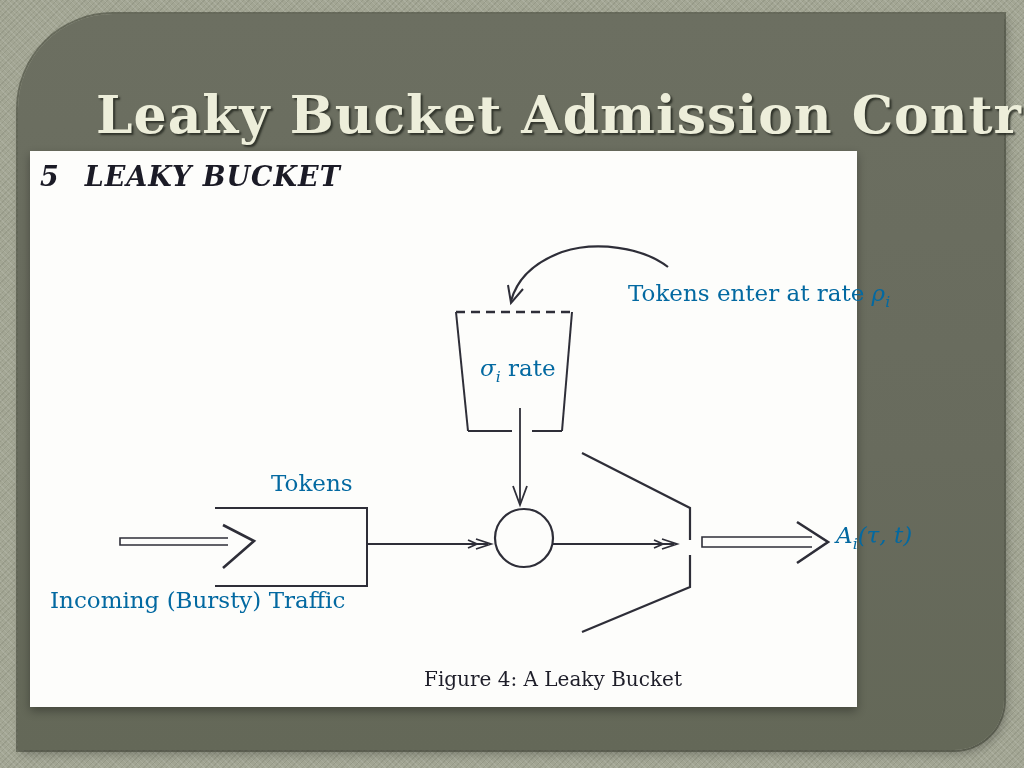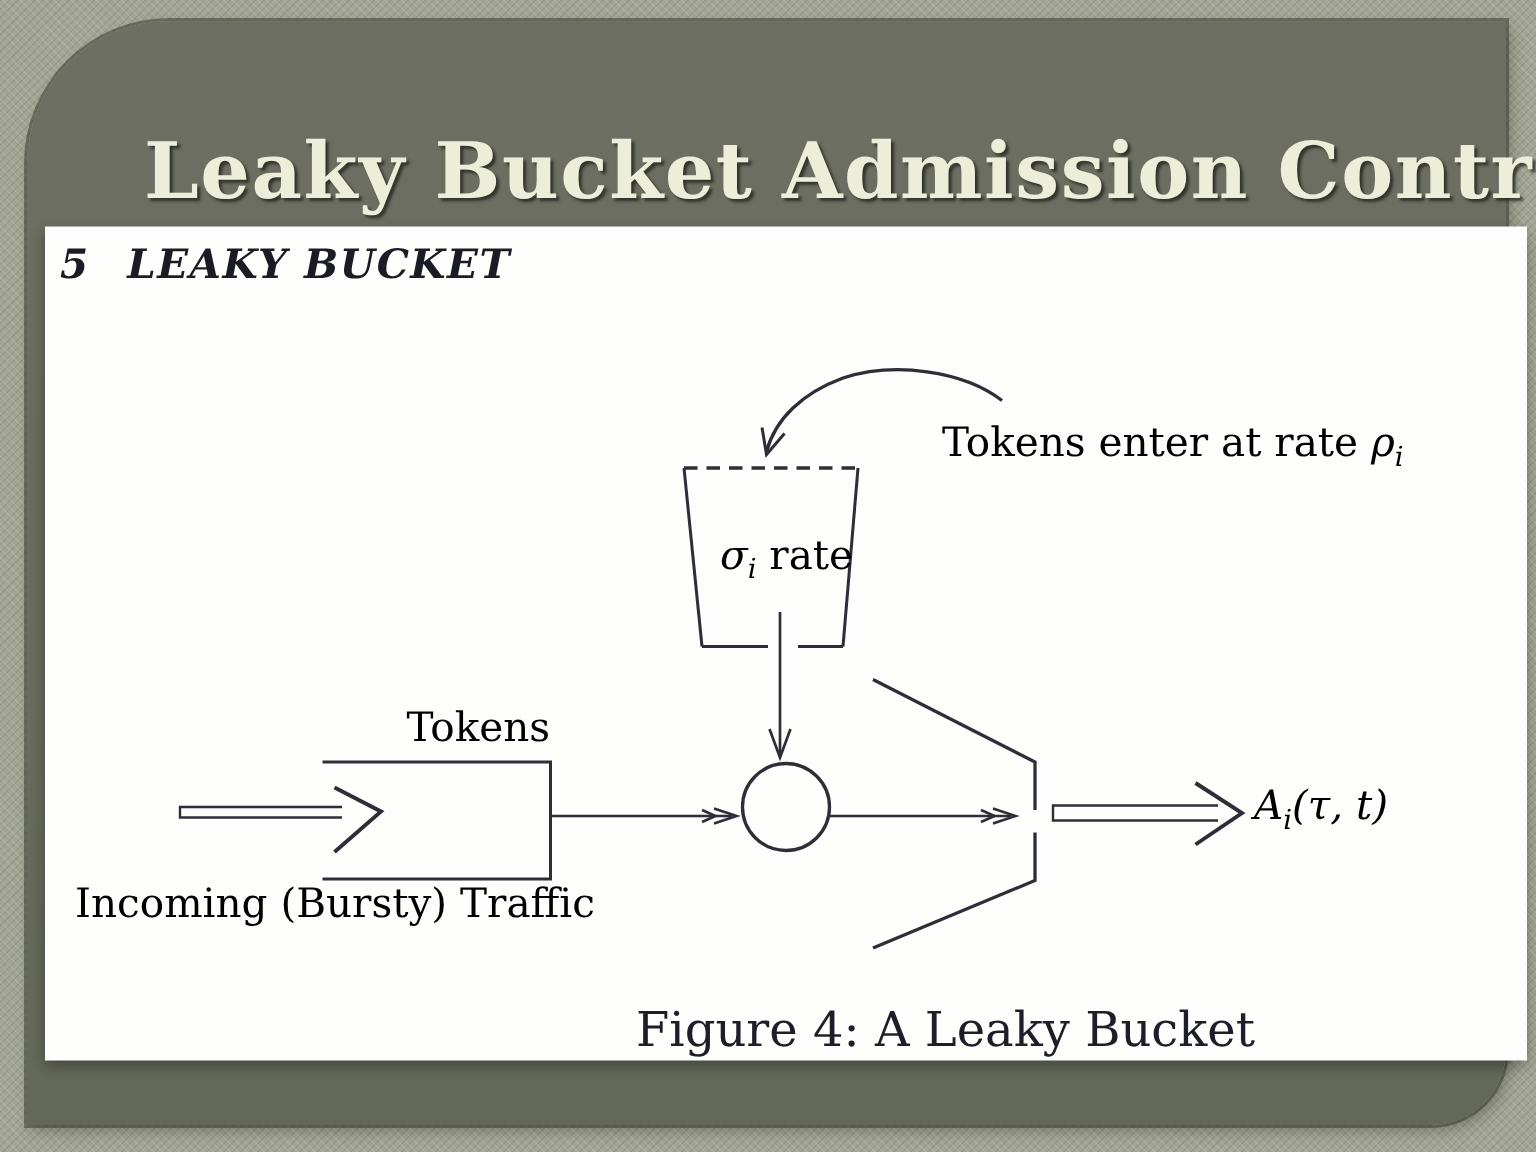--- a/index.html
+++ b/index.html
@@ -19,37 +19,37 @@
     border-radius:95px 0 50px 0;
     box-shadow:0 0 0 2px rgba(58,62,49,.55), 3px 4px 10px rgba(0,0,0,.28);
   }
   .slide-title{
     position:absolute;left:96px;top:84px;width:900px;
     font-size:52px;line-height:62px;font-weight:600;letter-spacing:1px;
     color:#edeeda;white-space:nowrap;
     text-shadow:2px 2px 2px rgba(38,41,33,.85);
   }
   .paper{
-    position:absolute;left:30px;top:151px;width:988px;height:556px;
+    position:absolute;left:30px;top:151px;width:827px;height:556px;
     background:#fdfdfb;
     box-shadow:0 4px 9px rgba(0,0,0,.32);
   }
   .fig-svg{position:absolute;left:0;top:0;}
   .ink{stroke:#2e2e38;fill:none;}
   .lbl{
-    position:absolute;font-size:27px;color:#000000;white-space:nowrap;line-height:1.1;
+    position:absolute;font-size:23px;color:#0369a1;white-space:nowrap;line-height:1.1;
   }
   .lbl sub{font-size:.68em;line-height:0;}
   .it{font-style:italic;}
   .section-heading{
     position:absolute;left:10px;top:10px;
     font-size:27px;font-style:italic;font-weight:bold;color:#1b1b26;white-space:nowrap;
   }
   .section-heading .sec-title{margin-left:26px;letter-spacing:1px;}
-  .caption{position:absolute;left:394px;top:516px;font-size:32px;color:#1e1e29;white-space:nowrap;}
+  .caption{position:absolute;left:394px;top:516px;font-size:20px;color:#1e1e29;white-space:nowrap;}
 </style>
 </head>
 <body>
 
 <div class="slide-panel"></div>
 
 <div class="slide-title">Leaky Bucket Admission Control</div>
 
 <div class="paper">
 

